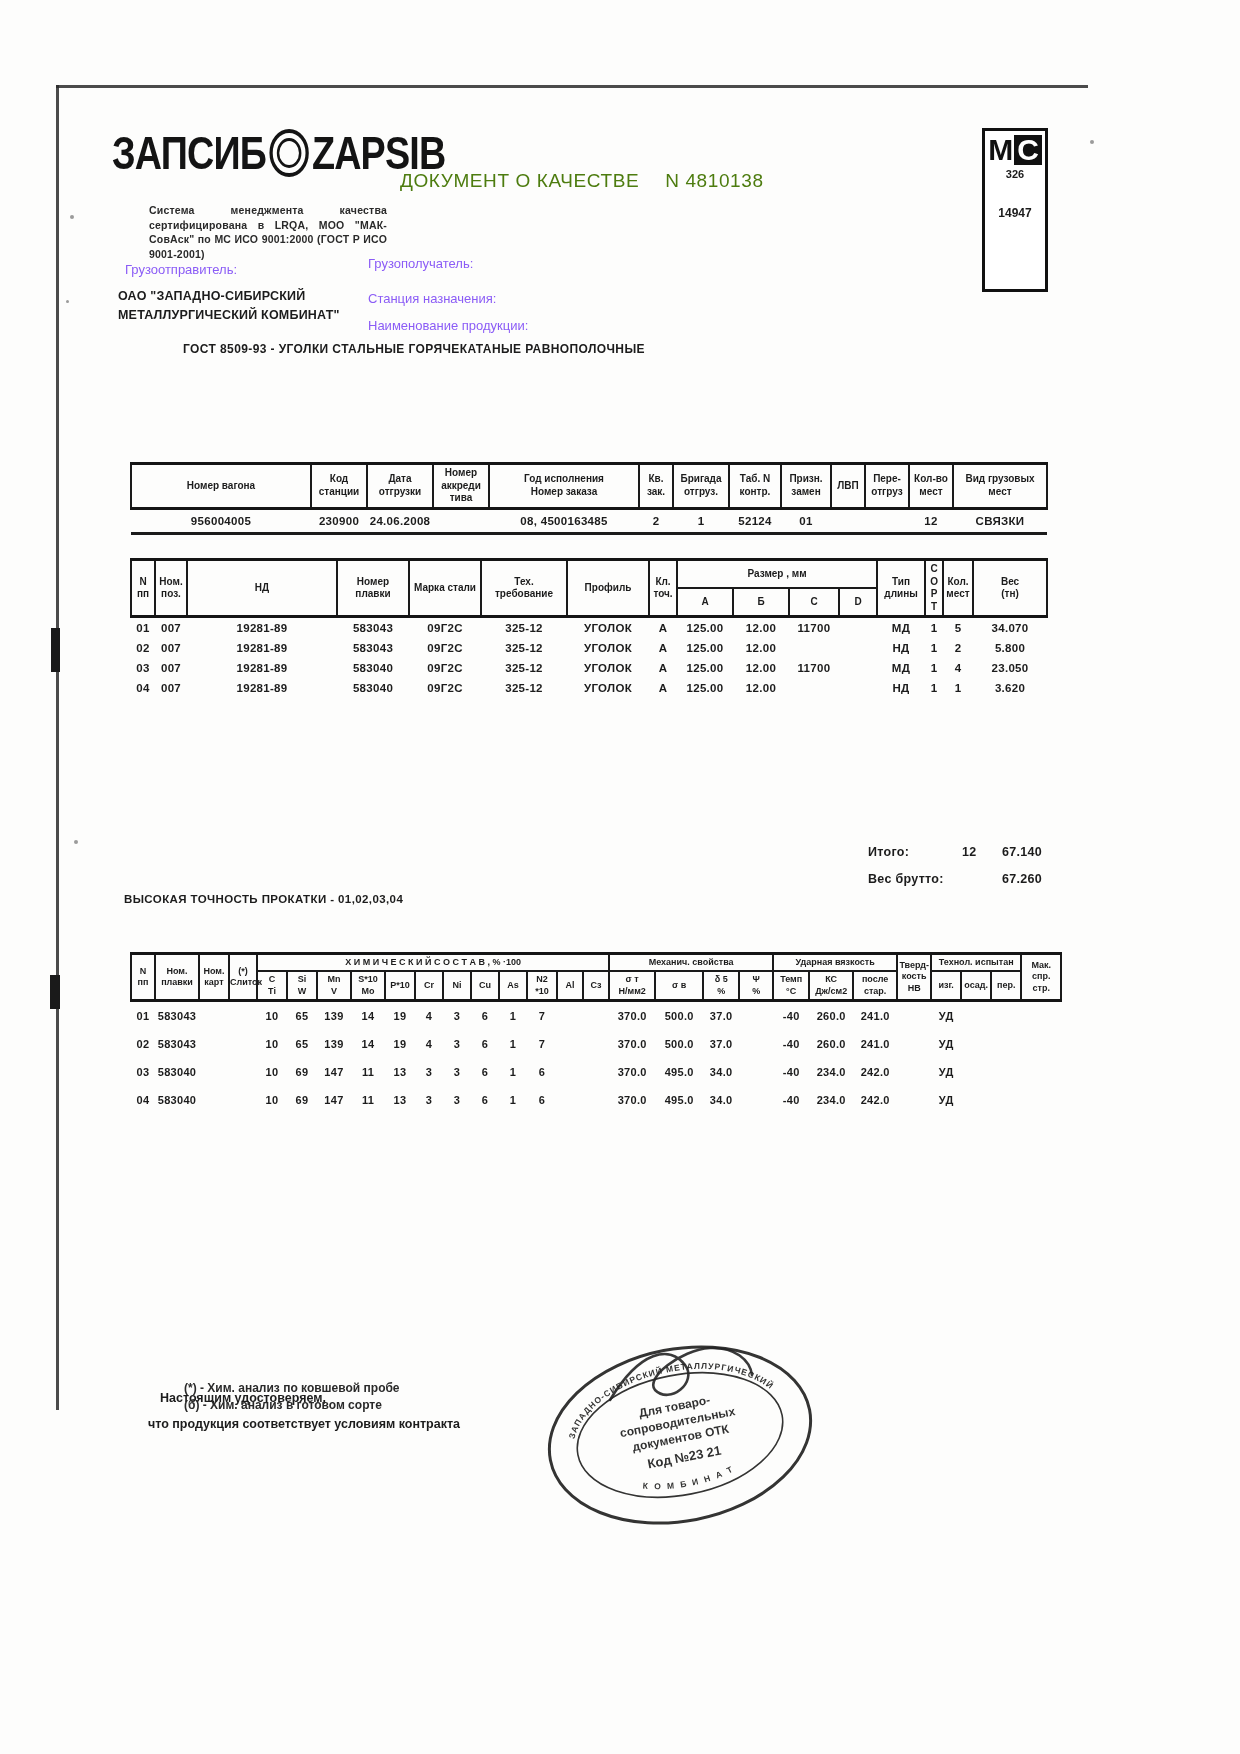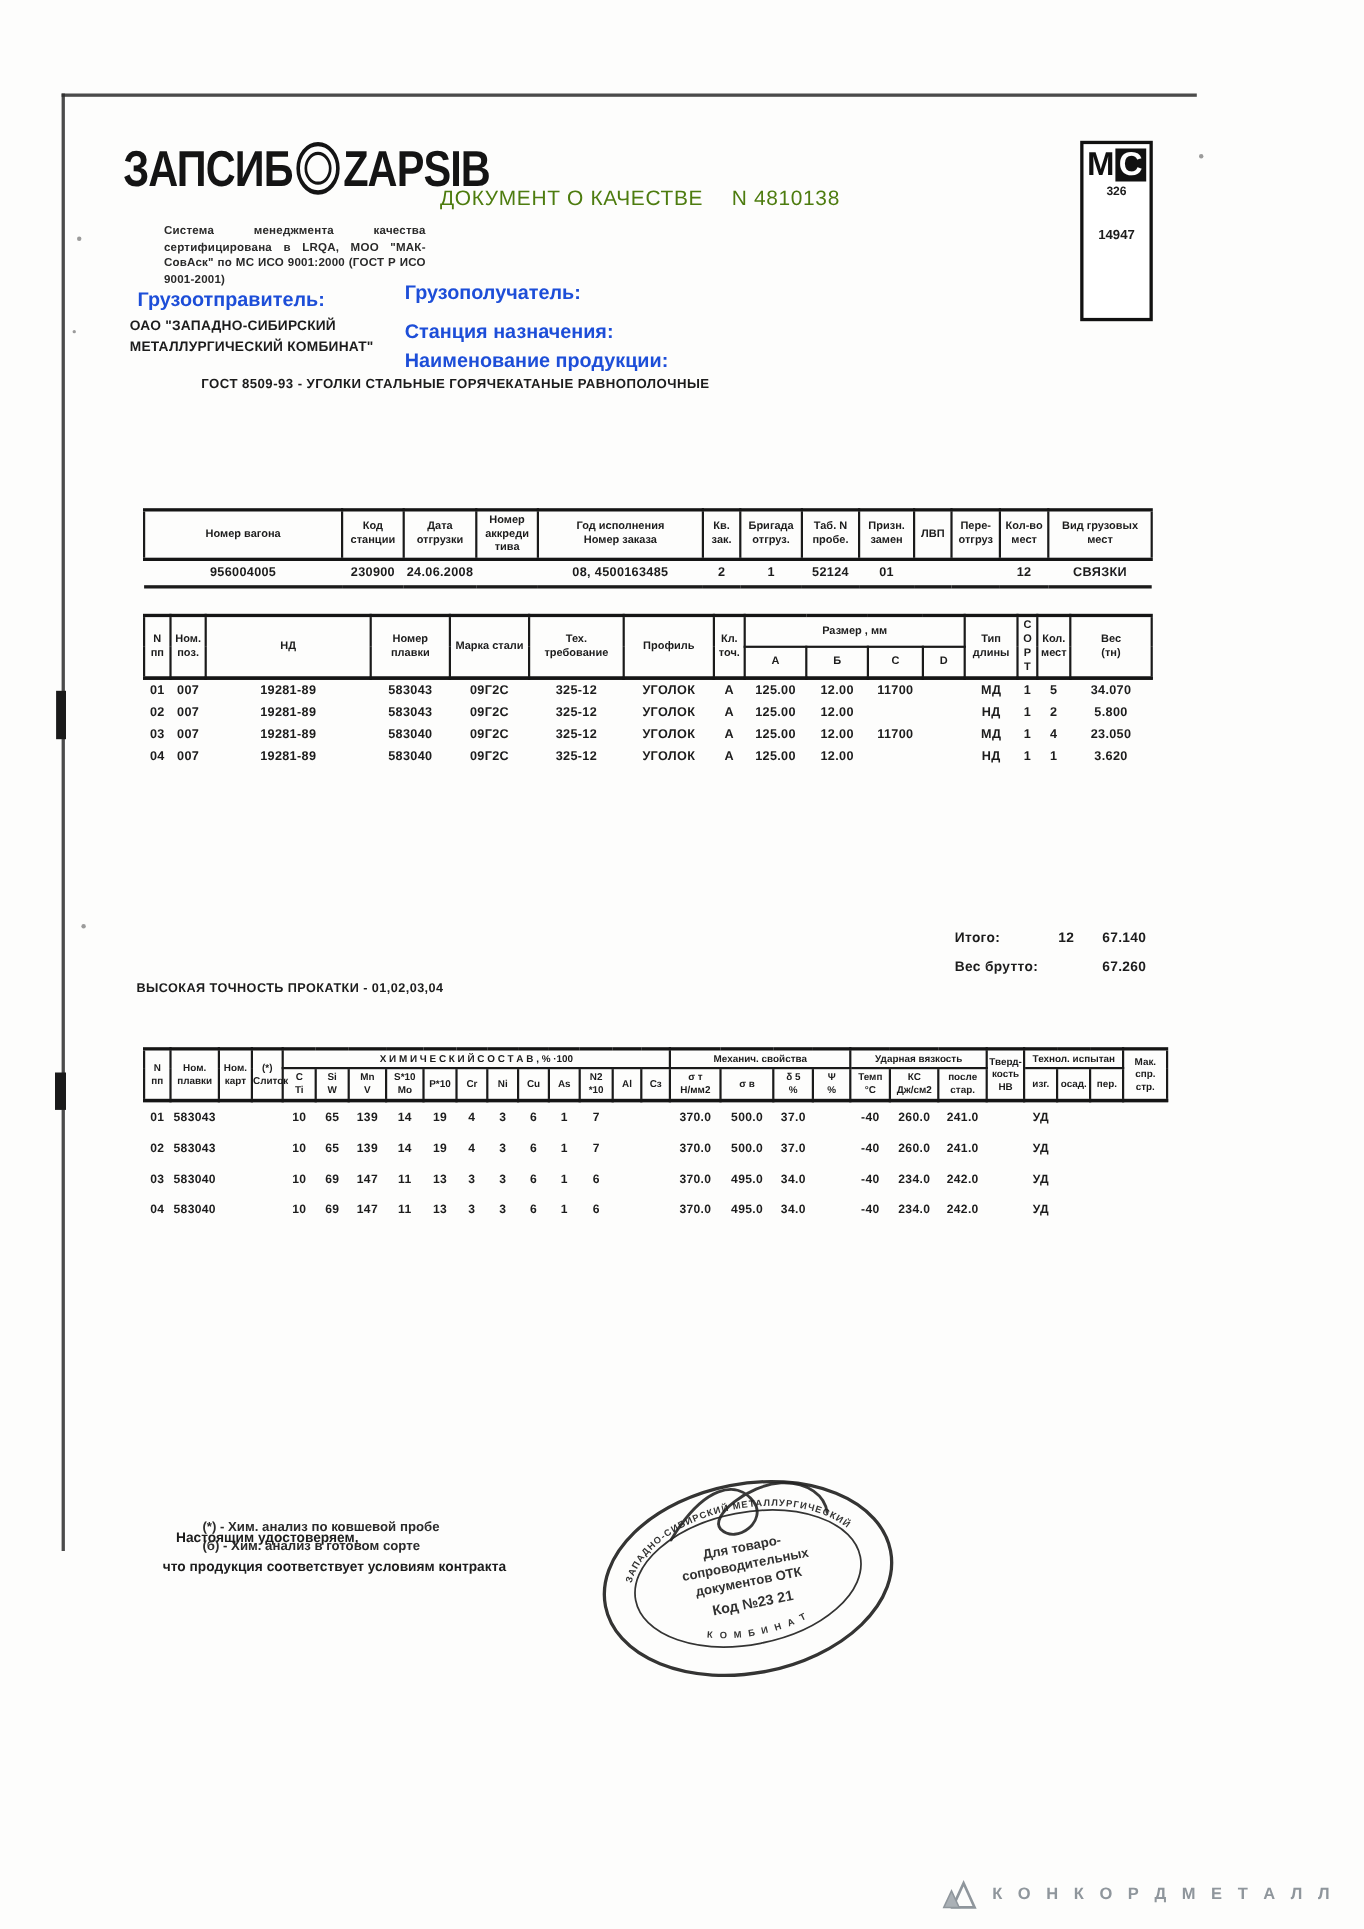--- a/index.html
+++ b/index.html
@@ -25,21 +25,21 @@
   .doc-title .num{margin-left:26px;}
 
   .mc-box{left:982px;top:128px;width:60px;height:158px;border:3px solid #111;background:#fff;
         display:flex;flex-direction:column;align-items:center;}
   .mc-letters{margin-top:4px;font-weight:bold;font-size:30px;line-height:1;display:flex;}
   .mc-letters .m{color:#111;}
   .mc-letters .c{background:#111;color:#fff;padding:0 3px;margin-left:1px;}
   .mc-reg1{font-size:11px;font-weight:bold;margin-top:3px;}
   .mc-reg2{font-size:12px;font-weight:bold;margin-top:26px;}
 
-  .lbl{font-size:18px;font-weight:bold;color:#1d4ed8;}
+  .lbl{font-size:13px;font-weight:normal;color:#8b5cf6;}
   .consignor-name{font-size:12.5px;font-weight:bold;line-height:1.5;letter-spacing:.2px;}
   .gost-line{font-size:12px;font-weight:bold;letter-spacing:.4px;}
 
   
   table{border-collapse:collapse;table-layout:fixed;}
   .doc-table th{border:2px solid #1a1a1a;font-size:10px;font-weight:bold;padding:2px 1px;
         text-align:center;vertical-align:middle;line-height:1.25;}
   .doc-table{border-top:3px solid #151515;}
   .doc-table thead{border-bottom:3px solid #151515;}
   .doc-table td{font-size:11.5px;font-weight:bold;text-align:center;padding:5px 1px;
@@ -135,21 +135,21 @@
         <th class="pre">Номер
 аккреди
 тива</th>
         <th class="pre">Год исполнения
 Номер заказа</th>
         <th class="pre">Кв.
 зак.</th>
         <th class="pre">Бригада
 отгруз.</th>
         <th class="pre">Таб. N
-пробе.</th>
+контр.</th>
         <th class="pre">Призн.
 замен</th>
         <th class="pre">ЛВП</th>
         <th class="pre">Пере-
 отгруз</th>
         <th class="pre">Кол-во
 мест</th>
         <th class="pre">Вид  грузовых  мест</th>
       </tr>
     </thead>
@@ -547,21 +547,14 @@
     </svg>
   </div>
 
   <div class="abs signature">
     <svg width="160" height="100" viewBox="0 0 160 100">
       <path d="M10 70 C 40 20, 70 15, 85 35 C 98 52, 70 75, 55 60 C 45 48, 80 20, 110 18 C 135 17, 150 30, 152 45" fill="none" stroke="#242424" stroke-width="2.6" stroke-linecap="round" opacity=".9"></path>
     </svg>
   </div>
 
 
-  <div class="abs watermark">
-    <svg width="34" height="30" viewBox="0 0 34 30">
-      <polygon points="10,28 20,6 30,28" fill="none" stroke="#8f969c" stroke-width="2.4"></polygon>
-      <polygon points="2,28 9,13 16,28" fill="#aab0b5" stroke="#8f969c" stroke-width="1.4"></polygon>
-    </svg>
-    <span class="wm-text">К О Н К О Р Д М Е Т А Л Л</span>
-  </div>
 
 </div>
 
 </body></html>

